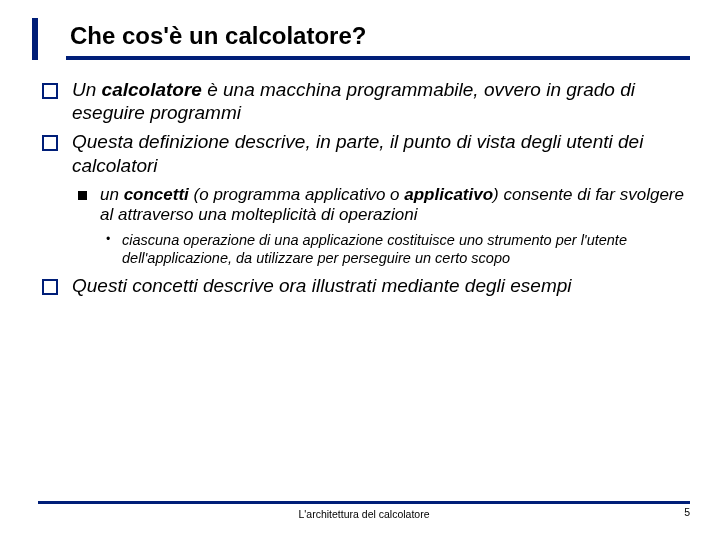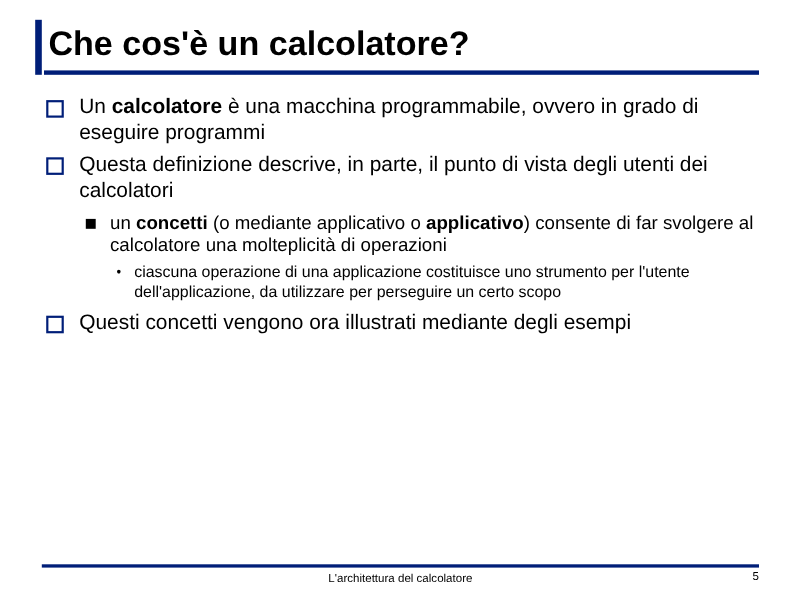--- a/index.html
+++ b/index.html
@@ -18,28 +18,30 @@
     padding: 18px 30px 0 38px;
     position: relative;
   }
   .title-wrap {
     border-left: 6px solid #001e78;
     padding-left: 2px;
     margin-left: -6px;
     margin-bottom: 18px;
   }
   .title {
-    font-size: 31px;
+    font-size: 24px;
     font-weight: bold;
     padding: 4px 0 6px 4px;
     border-bottom: 4px solid #001e78;
+    margin-left: 26px;
   }
   .content {
     font-size: 19px;
     line-height: 1.22;
+    font-style: italic;
   }
   ul { list-style: none; }
   li { margin-bottom: 2px; }
   .lvl1 > li {
     position: relative;
     padding-left: 34px;
     margin-bottom: 6px;
   }
   .lvl1 > li::before {
     content: "";
@@ -85,21 +87,21 @@
     left: 6px;
     top: 0;
     font-size: 12px;
     color: #000;
   }
   .bold { font-weight: bold; }
   .footer {
     position: absolute;
     left: 38px;
     right: 30px;
-    bottom: 8px;
+    bottom: 20px;
     border-top: 3px solid #001e78;
     padding-top: 4px;
     display: flex;
     justify-content: center;
     align-items: center;
     font-size: 10.5px;
   }
   .pagenum {
     position: absolute;
     right: 0;
@@ -117,31 +119,31 @@
 
   <div class="content">
     <ul class="lvl1">
       <li>
         <span>Un </span><span class="bold">calcolatore</span><span> è una macchina programmabile, ovvero in grado di eseguire programmi</span>
       </li>
       <li>
         <span>Questa definizione descrive, in parte, il punto di vista degli utenti dei calcolatori</span>
         <ul class="lvl2">
           <li>
-            <span>un </span><span class="bold">concetti</span><span> (o mediante applicativo o </span><span class="bold">applicativo</span><span>) consente di far svolgere al calcolatore una molteplicità di operazioni</span>
+            <span>un </span><span class="bold">concetti</span><span> (o programma applicativo o </span><span class="bold">applicativo</span><span>) consente di far svolgere al attraverso una molteplicità di operazioni</span>
             <ul class="lvl3">
               <li>
                 <span>ciascuna operazione di una applicazione costituisce uno strumento per l'utente dell'applicazione, da utilizzare per perseguire un certo scopo</span>
               </li>
             </ul>
           </li>
         </ul>
       </li>
       <li>
-        <span>Questi concetti vengono ora illustrati mediante degli esempi</span>
+        <span>Questi concetti descrive ora illustrati mediante degli esempi</span>
       </li>
     </ul>
   </div>
 
   <div class="footer">
     <span>L'architettura del calcolatore</span>
     <span class="pagenum">5</span>
   </div>
 </div>
 

